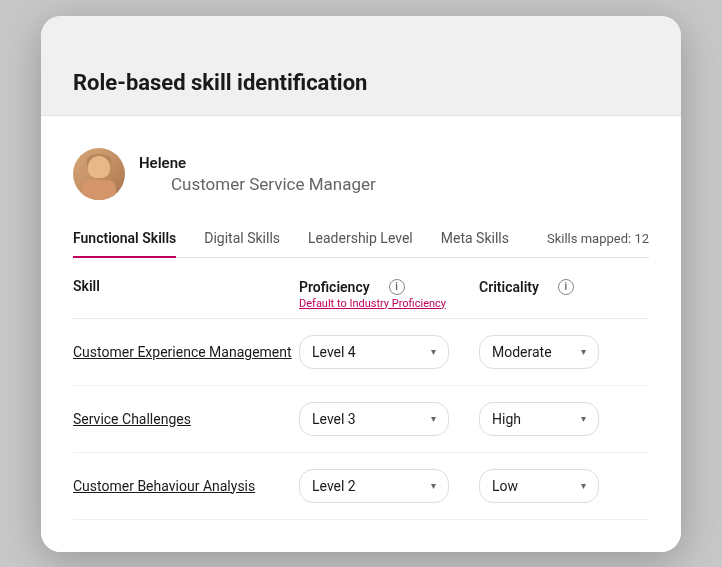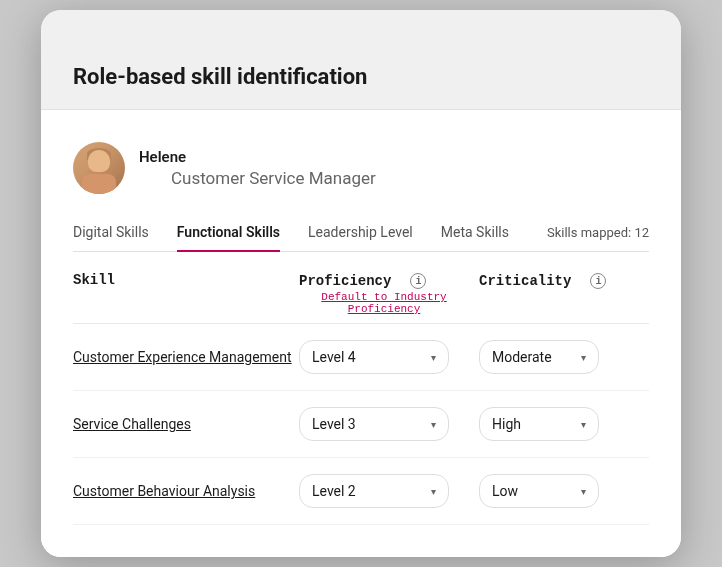--- a/index.html
+++ b/index.html
@@ -122,29 +122,27 @@
     .table-header {
       display: grid;
       grid-template-columns: 1fr 180px 170px;
       padding: 0 0 8px 0;
       border-bottom: 1px solid #e8e8e8;
     }
     .th {
       font-size: 14px;
       font-weight: 600;
       color: #1a1a1a;
-      font-family: Liberation Mono, monospace;
     }
     .th-sub {
       font-size: 11px;
       color: #c0005a;
       font-weight: 400;
       margin-top: 2px;
       text-decoration: underline;
-      text-align: center;
     }
     .th-with-icon {
       display: flex;
       align-items: flex-end;
       gap: 19px;
     }
     .info-icon {
       width: 16px;
       height: 16px;
       border: 1px solid #888;
@@ -211,22 +209,22 @@
         <div class="avatar-head"></div>
         <div class="avatar-body"></div>
       </div>
       <div class="user-info">
         <div class="name">Helene</div>
         <div class="role">Customer Service Manager</div>
       </div>
     </div>
 
     <div class="tabs">
+      <div class="tab active">Functional Skills</div>
       <div class="tab">Digital Skills</div>
-      <div class="tab active">Functional Skills</div>
       <div class="tab">Leadership Level</div>
       <div class="tab">Meta Skills</div>
       <div class="skills-mapped">Skills mapped: 12</div>
     </div>
 
     <div class="table-section">
       <div class="table-header">
         <div class="th">Skill</div>
         <div class="th proficiency-col">
           <div class="th-with-icon">

